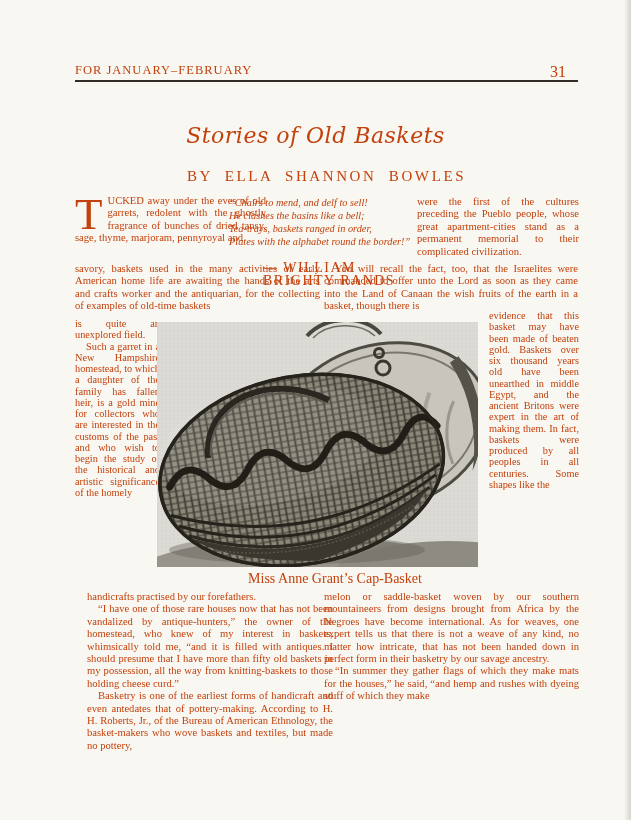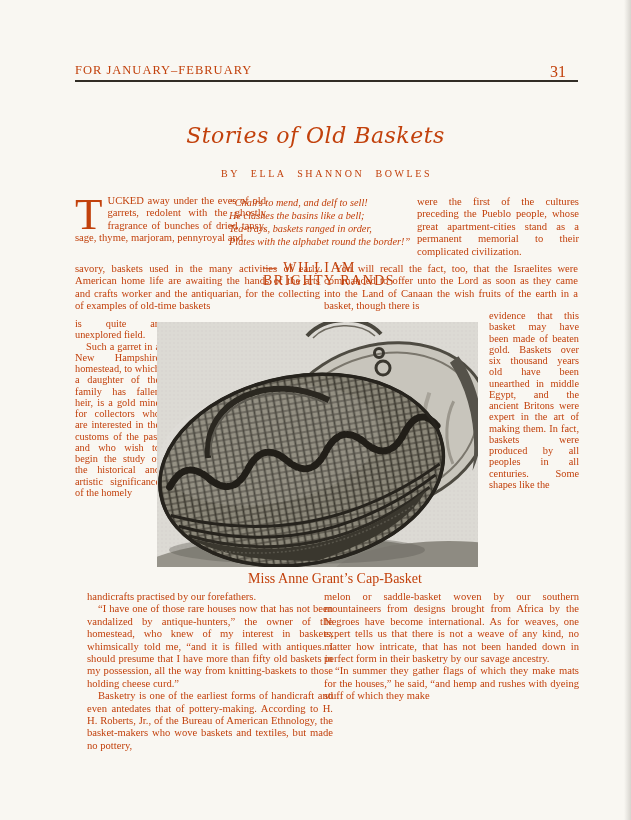--- a/index.html
+++ b/index.html
@@ -20,21 +20,21 @@
   .indent{text-indent:11px;}
   
   .hdr{left:75px;top:63px;width:503px;display:flex;justify-content:space-between;
        font-size:12.5px;letter-spacing:1px;}
   .hdr .pn{letter-spacing:0;padding-right:12px;font-size:16px;}
   .rule{left:75px;top:80px;width:503px;height:2px;background:#322d26;}
   
   .title{left:63px;top:123px;width:505px;text-align:center;
          font-family:"DejaVu Serif",serif;font-style:italic;font-size:22px;letter-spacing:.5px;}
   .byline{left:75px;top:168px;width:503px;text-align:center;
-          font-size:10px;letter-spacing:2.6px;word-spacing:6px;}
+          font-size:15px;letter-spacing:2.6px;word-spacing:6px;}
   
   .body{font-size:10.6px;line-height:12.4px;}
   .narrowcol{font-size:10.3px;line-height:11.25px;}
   .dc{float:left;font-size:45px;line-height:33px;padding:3px 5px 0 0;}
   
   .poem{left:229px;top:196px;width:200px;font-style:italic;font-size:10.3px;line-height:13px;}
   .poem .pl{white-space:nowrap;}
   .attr{font-style:normal;font-size:14px;letter-spacing:1.5px;margin-top:13px;padding-left:34px;}
   
   .figure{left:157px;top:322px;width:321px;height:245px;}

